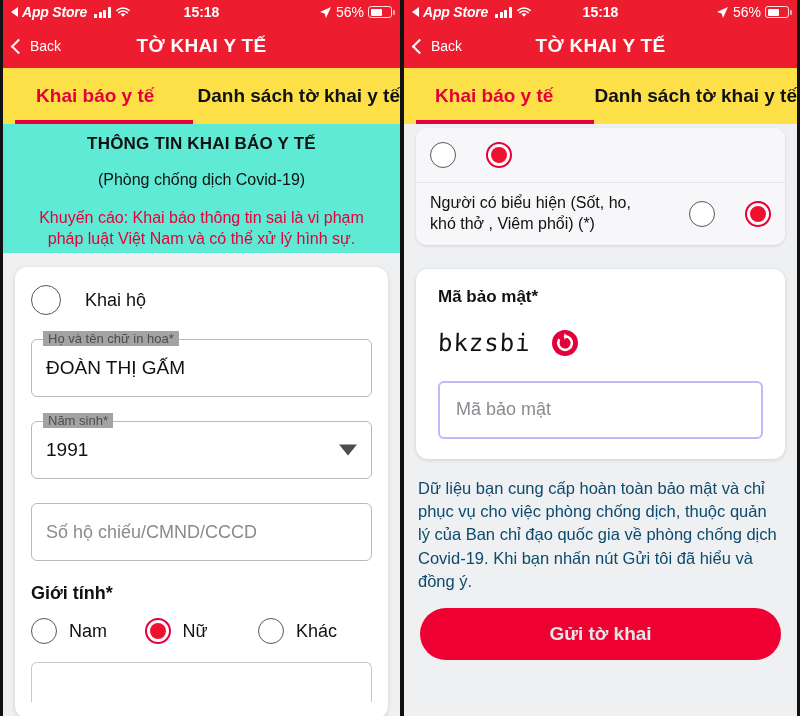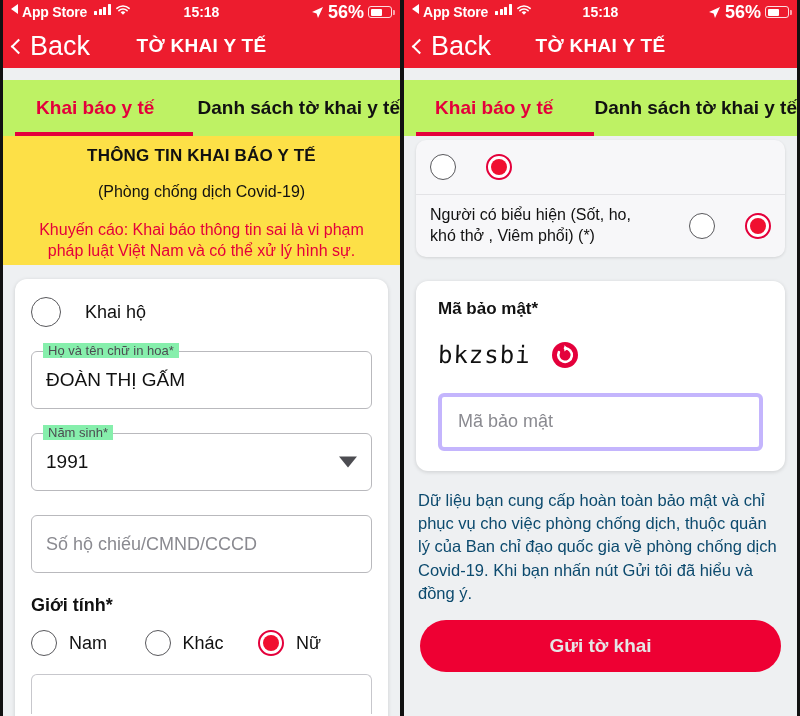--- a/index.html
+++ b/index.html
@@ -23,40 +23,40 @@
   
   .statusbar {
     height: 24px;
     background: #ED1C2E;
     color: #fff;
     display: flex; align-items: center;
     padding: 0 8px;
     font-size: 14px; font-weight: bold;
     position: relative;
   }
-  .sb-left { display: flex; gap: 4px; }
+  .sb-left { display: flex; align-items: center; gap: 4px; font-style: italic; }
   .sb-back-tri {
     width: 0; height: 0;
     border-top: 5px solid transparent;
     border-bottom: 5px solid transparent;
     border-right: 7px solid #fff;
   }
   .sb-appname { font-size: 14px; letter-spacing: -0.2px; }
   .sb-bars { display: inline-flex; align-items: flex-end; gap: 1.5px; height: 11px; margin-left: 3px;}
   .sb-bars i { display: block; width: 3px; background: #fff; border-radius: .5px; }
   .sb-bars i:nth-child(1) { height: 4px; }
   .sb-bars i:nth-child(2) { height: 6px; }
   .sb-bars i:nth-child(3) { height: 8px; }
   .sb-bars i:nth-child(4) { height: 11px; }
   .sb-time {
     position: absolute; left: 0; right: 0; text-align: center;
     font-size: 14px; font-weight: bold; pointer-events: none;
   }
   .sb-right { margin-left: auto; display: flex; align-items: center; gap: 4px; }
-  .sb-pct { font-size: 18px; font-weight: bold; }
+  .sb-pct { font-size: 14px; font-weight: normal; }
   .sb-batt {
     width: 24px; height: 12px; border: 1.6px solid rgba(255,255,255,.85);
     border-radius: 3px; position: relative; padding: 1.5px;
   }
   .sb-batt::after {
     content:""; position:absolute; right:-3.5px; top:3px;
     width:2px; height:5px; background: rgba(255,255,255,.6); border-radius:0 1px 1px 0;
   }
   .sb-batt span { display:block; height:100%; width:58%; background:#fff; border-radius:1px; }
 
@@ -65,45 +65,45 @@
     height: 44px; background: #ED1C2E; color: #fff;
     display: flex; align-items: center; position: relative;
     padding: 0 10px;
   }
   .nav-back { display: flex; align-items: center; gap: 6px; cursor: pointer; }
   .chev {
     width: 11px; height: 11px;
     border-left: 2.6px solid #fff; border-bottom: 2.6px solid #fff;
     transform: rotate(45deg);
   }
-  .nav-back-label { font-size: 27px; font-weight: normal; }
+  .nav-back-label { font-size: 14px; font-weight: normal; }
   .nav-title {
     position: absolute; left: 0; right: 0; text-align: center;
     font-size: 19px; font-weight: bold; letter-spacing: .3px;
     pointer-events: none;
   }
 
   
   .tabs {
-    height: 56px; background: #bef264; display: flex; align-items: center;
-    position: relative; overflow: hidden; margin-top: 12px;
+    height: 56px; background: #fde047; display: flex; align-items: center;
+    position: relative; overflow: hidden;
   }
   .tab { font-size: 19px; white-space: nowrap; cursor: pointer; }
   .tab.active { color: #E4003B; font-weight: bold; width: 190px; text-align: center; }
   .tab.inactive { color: #111; font-weight: bold; padding-left: 10px; }
   .tab-underline {
     position: absolute; left: 12px; bottom: 0; width: 178px; height: 4px;
     background: #E4003B;
   }
 
   
   .body { position: relative; height: calc(716px - 24px - 44px - 56px); overflow: hidden; background: #eef0f2; }
 
   
-  .intro { padding: 10px 14px 4px; text-align: center; background: #fde047; }
+  .intro { padding: 10px 14px 4px; text-align: center; background: #5eead4; }
   .intro h1 { font-size: 17px; font-weight: bold; color: #111; letter-spacing: .2px; }
   .intro .sub { font-size: 16px; color: #111; margin-top: 17px; }
   .intro .warn { font-size: 16px; color: #E4003B; margin-top: 18px; line-height: 1.32; padding: 0 6px; }
 
   
   .card {
     background: #fff; border-radius: 12px; margin: 14px 12px 0;
     box-shadow: 0 1px 4px rgba(0,0,0,.14);
     padding: 18px 16px 16px;
   }
@@ -125,21 +125,21 @@
   }
   .radio-label { font-size: 18px; color: #111; }
 
   
   .field {
     position: relative; margin-top: 24px;
     border: 1px solid #b9b9bd; border-radius: 6px;
     height: 58px; display: flex; align-items: center; padding: 0 14px;
   }
   .field .legend {
-    position: absolute; top: -9px; left: 11px; background: #86efac;
+    position: absolute; top: -9px; left: 11px; background: #a3a3a3;
     padding: 0 5px; font-size: 13px; color: #4c4c51;
   }
   .field .value { font-size: 19px; color: #111; }
   .field .placeholder { font-size: 18px; color: #8a8a90; }
   .caret-down {
     position: absolute; right: 14px; top: 50%; transform: translateY(-50%);
     width: 0; height: 0;
     border-left: 9px solid transparent; border-right: 9px solid transparent;
     border-top: 11px solid #4c4c51;
   }
@@ -175,21 +175,21 @@
   .sec-label { font-size: 17px; font-weight: bold; color: #111; }
   .captcha-row { display: flex; align-items: center; gap: 20px; margin-top: 22px; }
   .captcha-text {
     font-family: "DejaVu Sans Mono", monospace;
     font-size: 24px; color: #111; letter-spacing: 1px;
     transform: skewX(-2deg);
   }
   .refresh-icon { width: 28px; height: 28px; flex: none; }
   .captcha-input {
     margin-top: 24px; height: 58px;
-    border: 4px solid #c4b5fd; border-radius: 6px;
+    border: 2px solid #c4b5fd; border-radius: 6px;
     display: flex; align-items: center; padding: 0 16px;
     font-size: 18px; color: #8a8a90;
   }
 
   .notice {
     font-size: 16.5px; color: #0c4a6e; line-height: 1.42;
     padding: 18px 14px 0; 
   }
 
   .submit-wrap { padding: 14px 16px 0; }
@@ -279,26 +279,26 @@
           <span class="placeholder">Số hộ chiếu/CMND/CCCD</span>
         </div>
 
         <div class="group-label">Giới tính*</div>
         <div class="gender-row">
           <label class="gender-opt">
             <span class="radio sm"></span>
             <span>Nam</span>
           </label>
           <label class="gender-opt">
+            <span class="radio sm checked"></span>
+            <span>Nữ</span>
+          </label>
+          <label class="gender-opt">
             <span class="radio sm"></span>
             <span>Khác</span>
-          </label>
-          <label class="gender-opt">
-            <span class="radio sm checked"></span>
-            <span>Nữ</span>
           </label>
         </div>
 
         <div class="stub-field"></div>
       </div>
 
     </div>
   </div>
 
   <div class="phone right">

